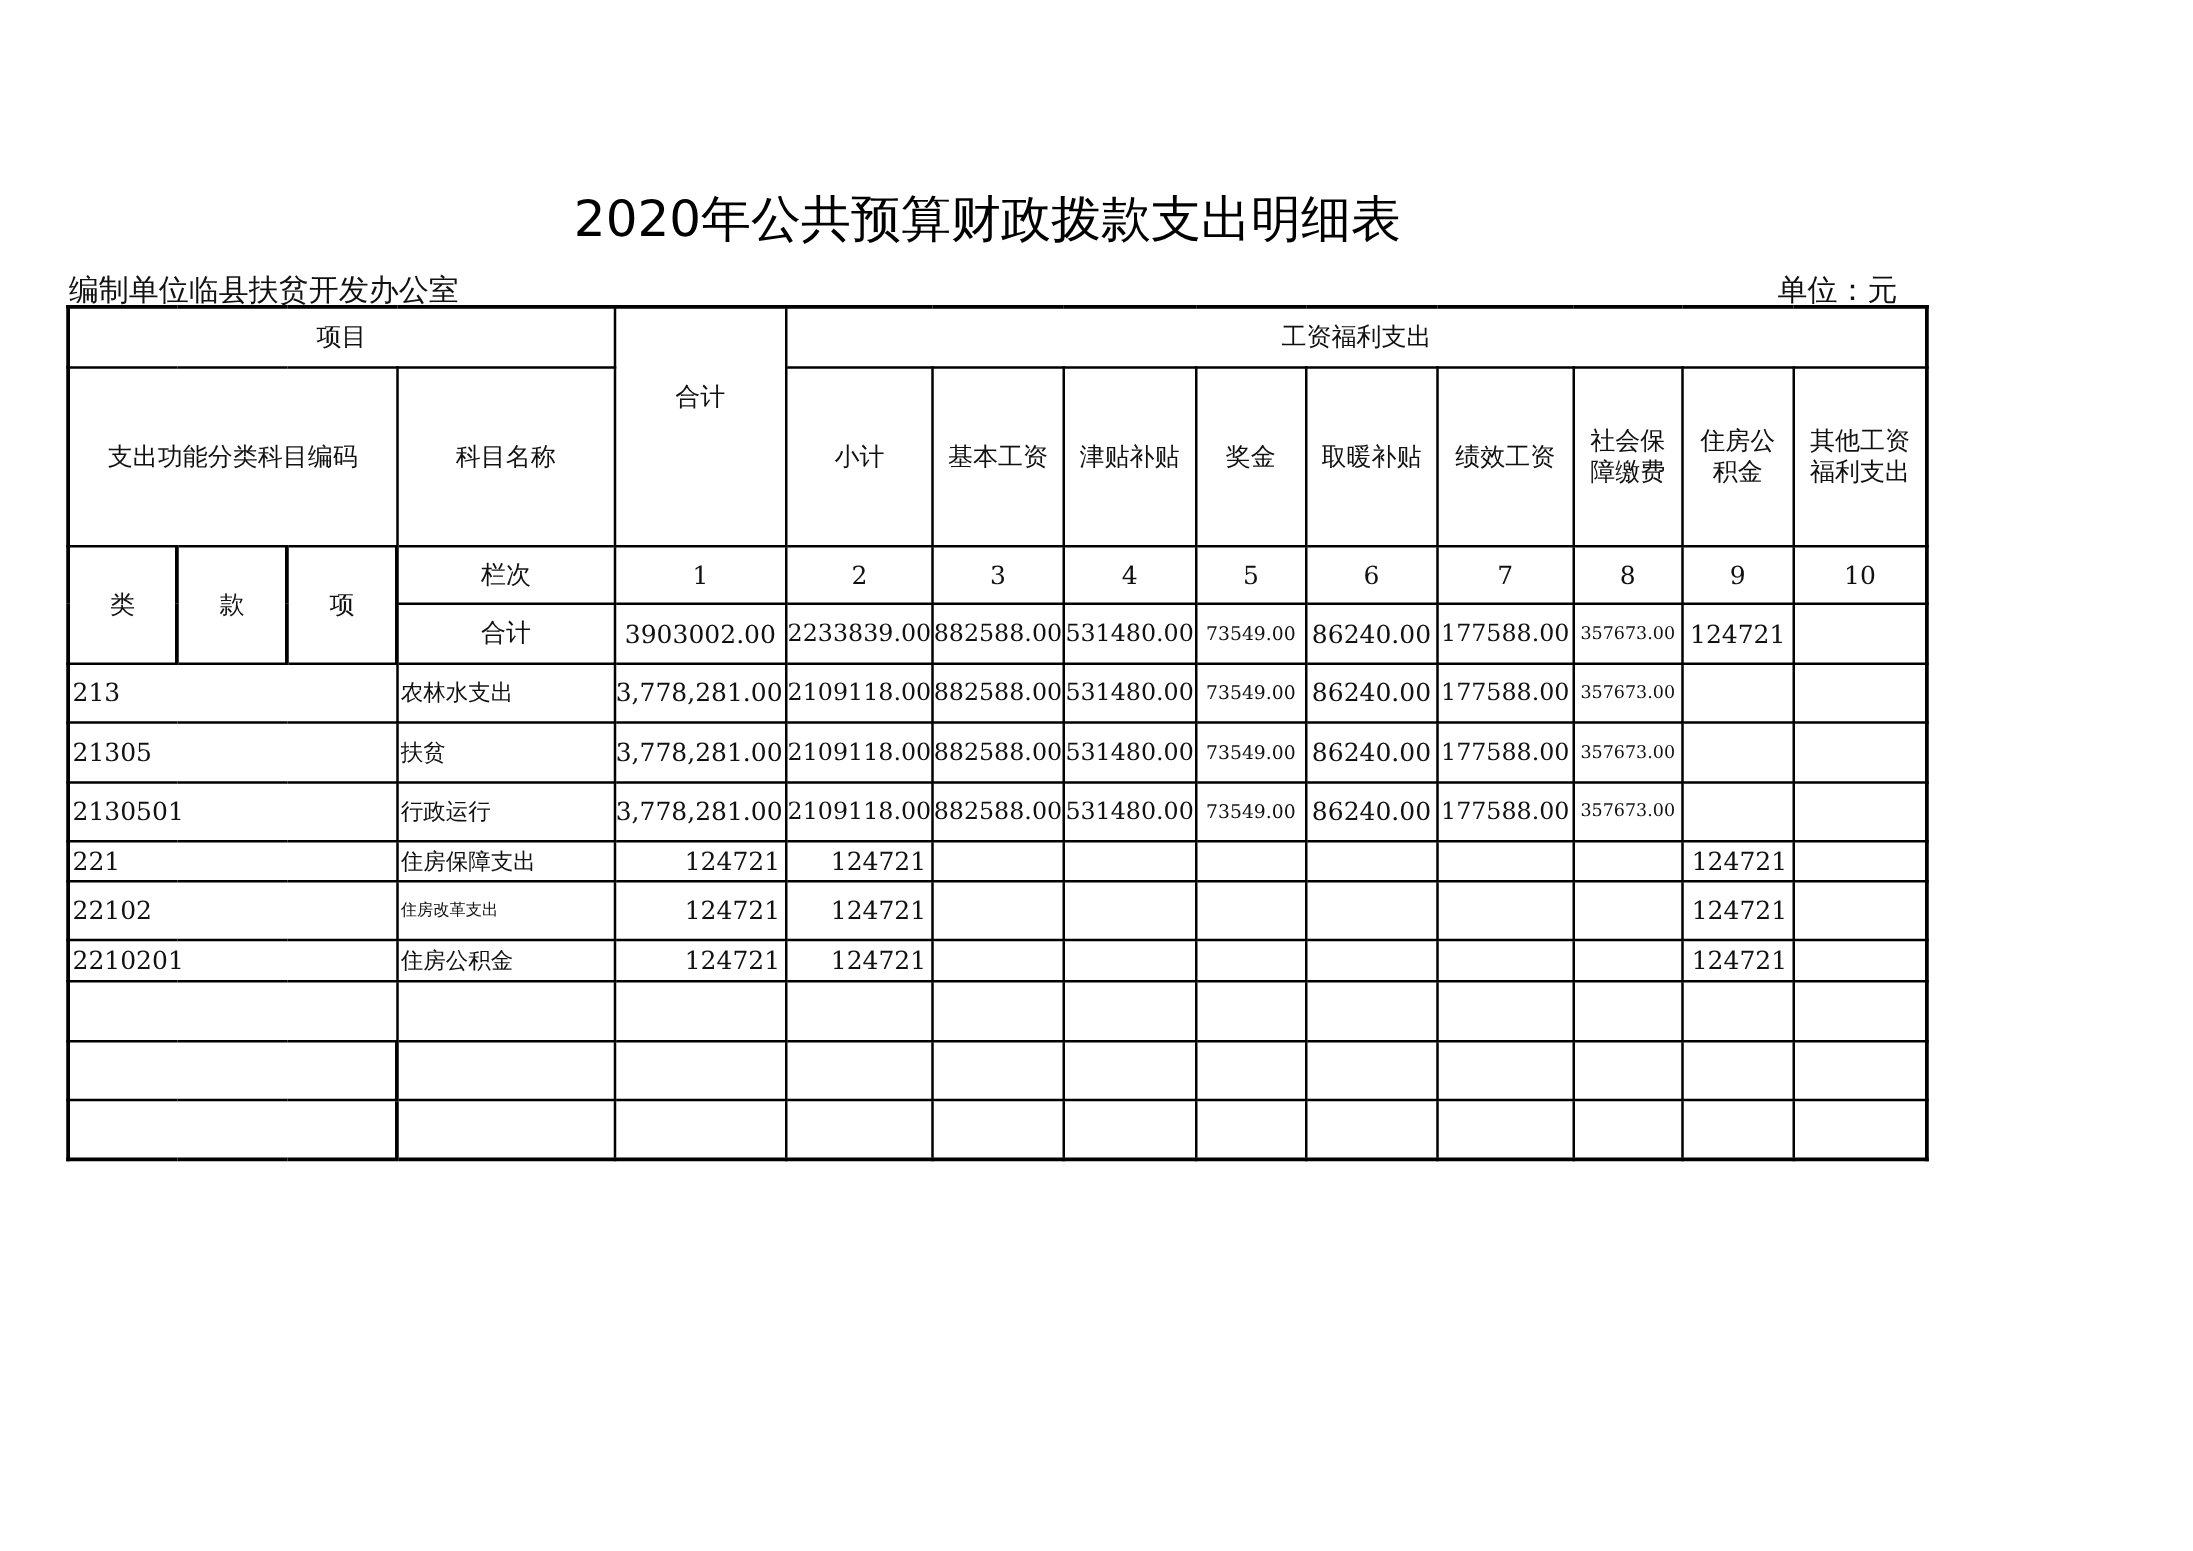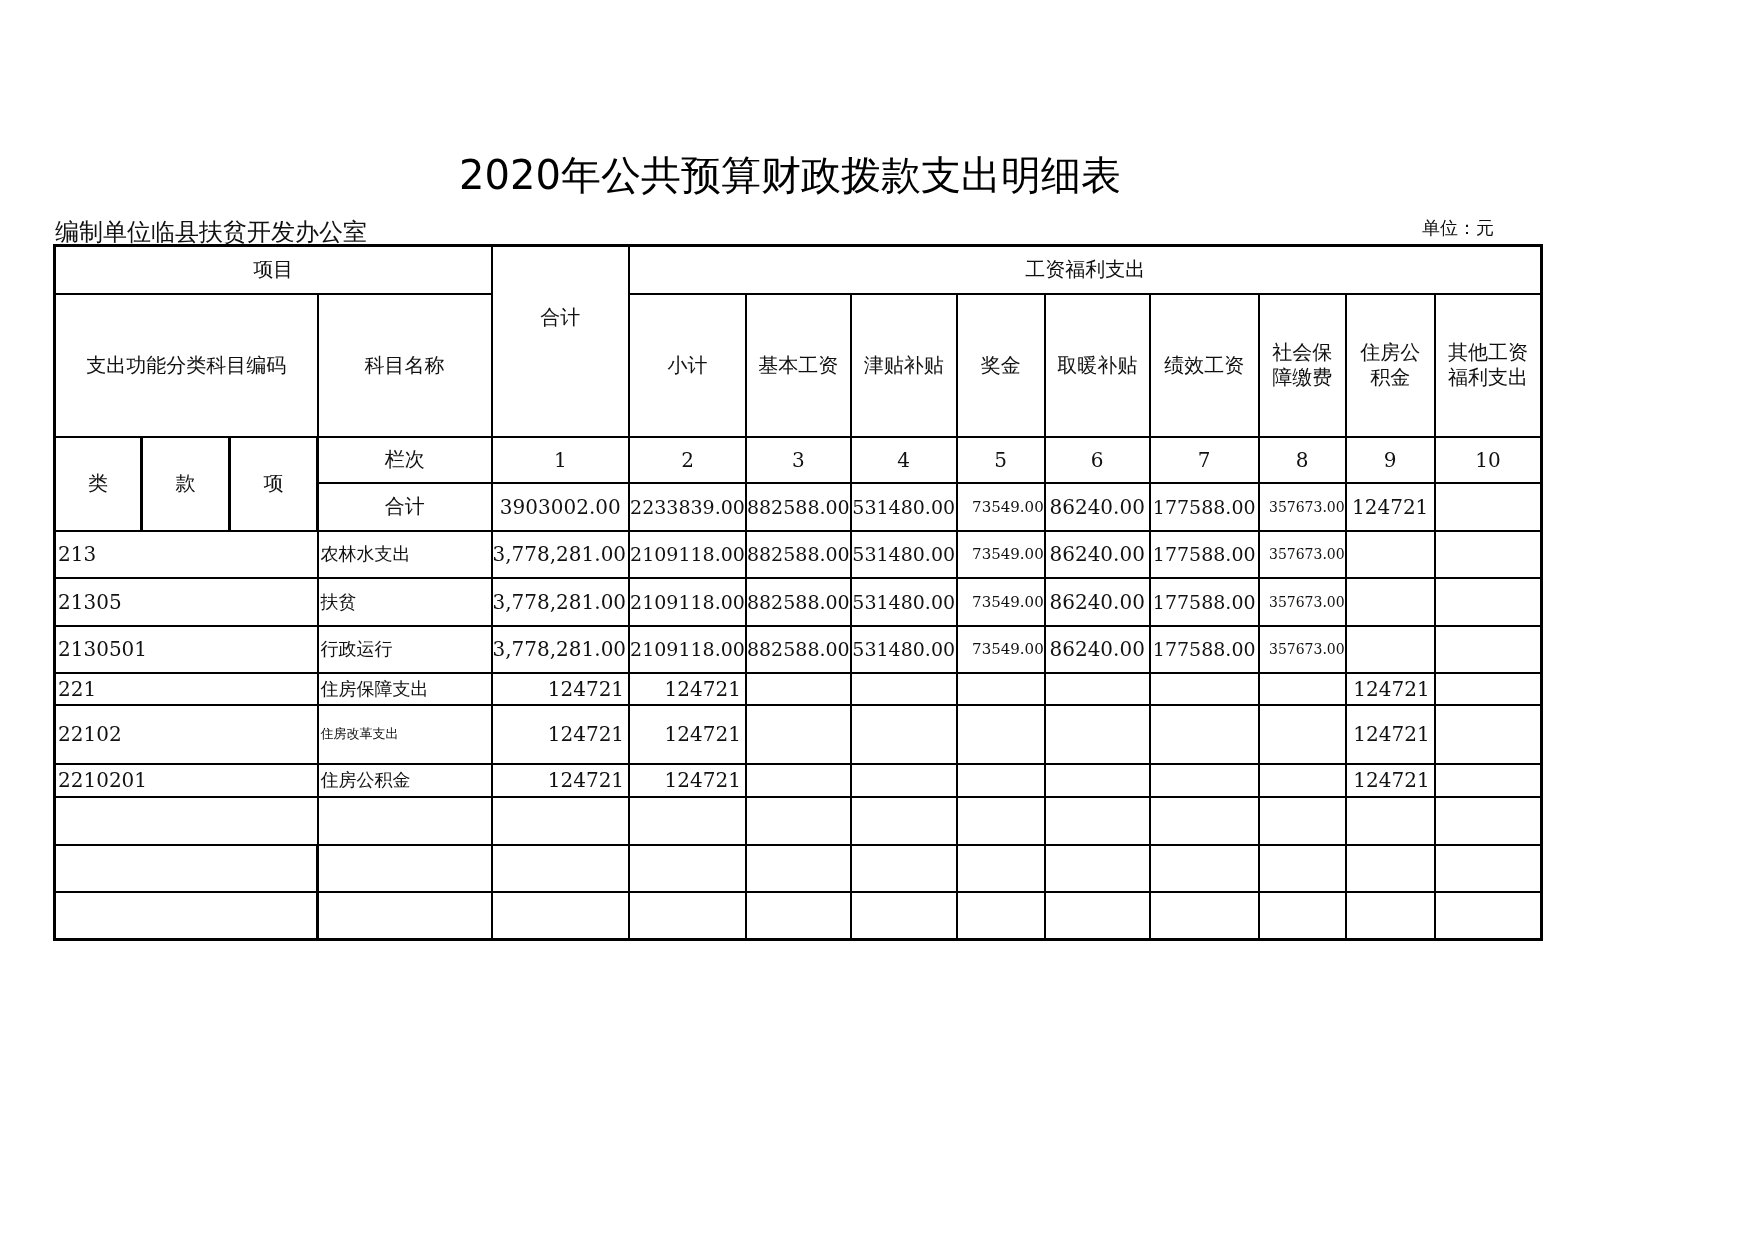--- a/index.html
+++ b/index.html
@@ -1,30 +1,30 @@
 <!DOCTYPE html>
 <html><head>
 <meta charset="utf-8">
 <style>
   html, body { margin: 0; padding: 0; background: #ffffff; }
   body { width: 1754px; height: 1241px; position: relative; overflow: hidden;
          font-family: "DejaVu Serif", "Liberation Serif", serif; color: #111; }
   .title { position: absolute; left: 0; top: 148px; width: 1580px; text-align: center;
            font-family: "DejaVu Sans", "Liberation Sans", sans-serif; font-size: 40px; color: #000; }
   .unit-left { position: absolute; left: 55px; top: 216px; font-size: 24px; }
-  .unit-right { position: absolute; left: 1422px; top: 216px; font-size: 18px; }
+  .unit-right { position: absolute; left: 1422px; top: 216px; font-size: 24px; }
   table { position: absolute; left: 53px; top: 244px; border-collapse: collapse; table-layout: fixed; }
   td { border: 2px solid #000; padding: 0; font-size: 20px; text-align: center; vertical-align: middle;
        overflow: hidden; white-space: nowrap; }
   td.hdr { font-size: 20px; }
   td.wrap { white-space: normal; line-height: 25px; }
   td.left { text-align: left; padding-left: 2px; }
   td.right { text-align: right; padding-right: 4px; }
   td.num { font-size: 19px; text-align: center; padding-left: 0; }
-  td.small { font-size: 15px; text-align: right; }
+  td.small { font-size: 15px; text-align: center; }
   table { border: 3px solid #000; }
 </style>
 </head>
 <body>
 
 <div class="title">2020年公共预算财政拨款支出明细表</div>
 <div class="unit-left">编制单位临县扶贫开发办公室</div>
 <div class="unit-right">单位：元</div>
 
 <table>
@@ -142,21 +142,21 @@
     <td class="right">124721</td>
     <td></td>
     <td></td>
     <td></td>
     <td></td>
     <td></td>
     <td></td>
     <td class="right">124721</td>
     <td></td>
   </tr>
-  <tr style="height:59px">
+  <tr style="height:47px">
     <td colspan="3" class="left">22102</td>
     <td class="left" style="font-size:13px">住房改革支出</td>
     <td class="right">124721</td>
     <td class="right">124721</td>
     <td></td>
     <td></td>
     <td></td>
     <td></td>
     <td></td>
     <td></td>

